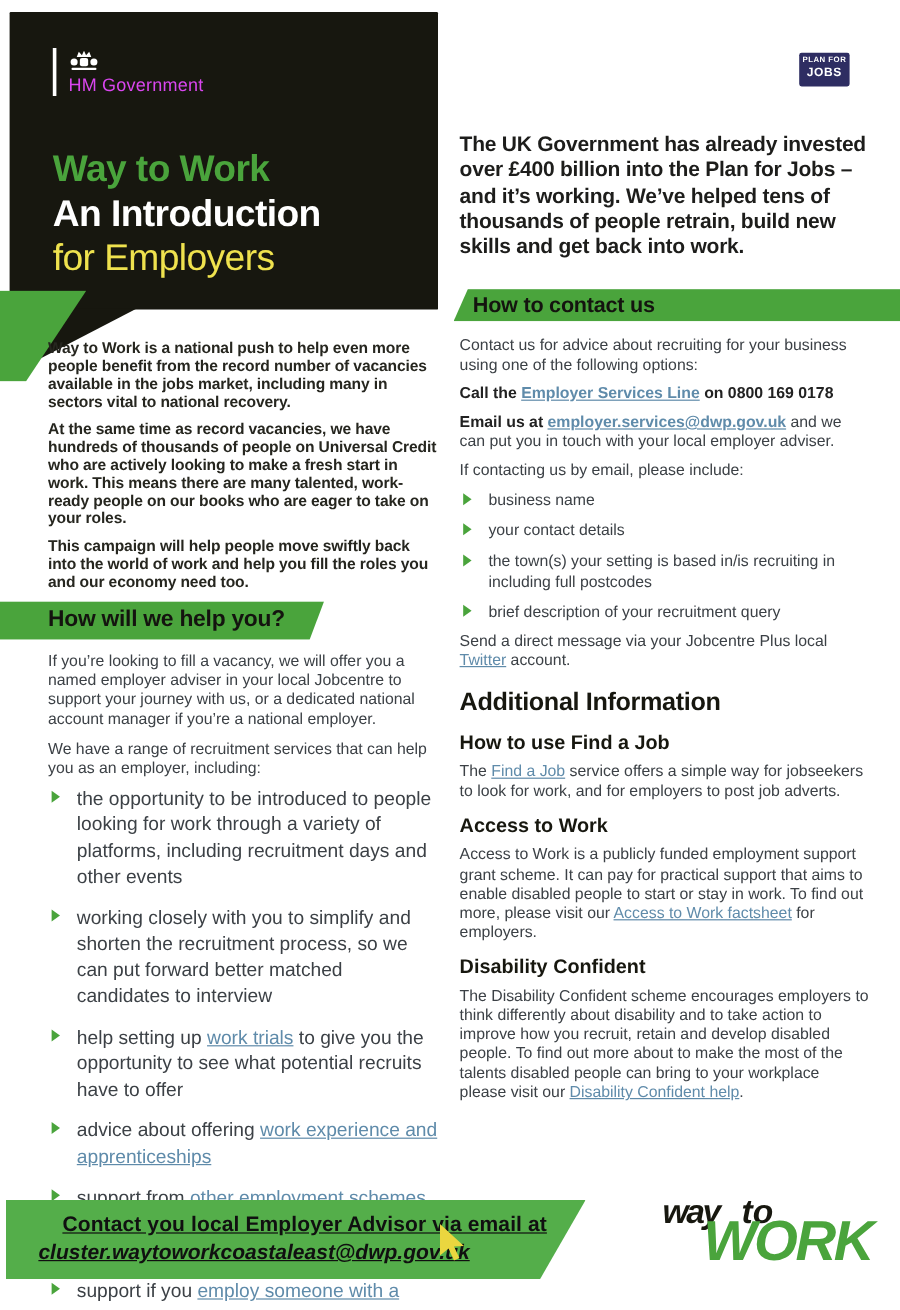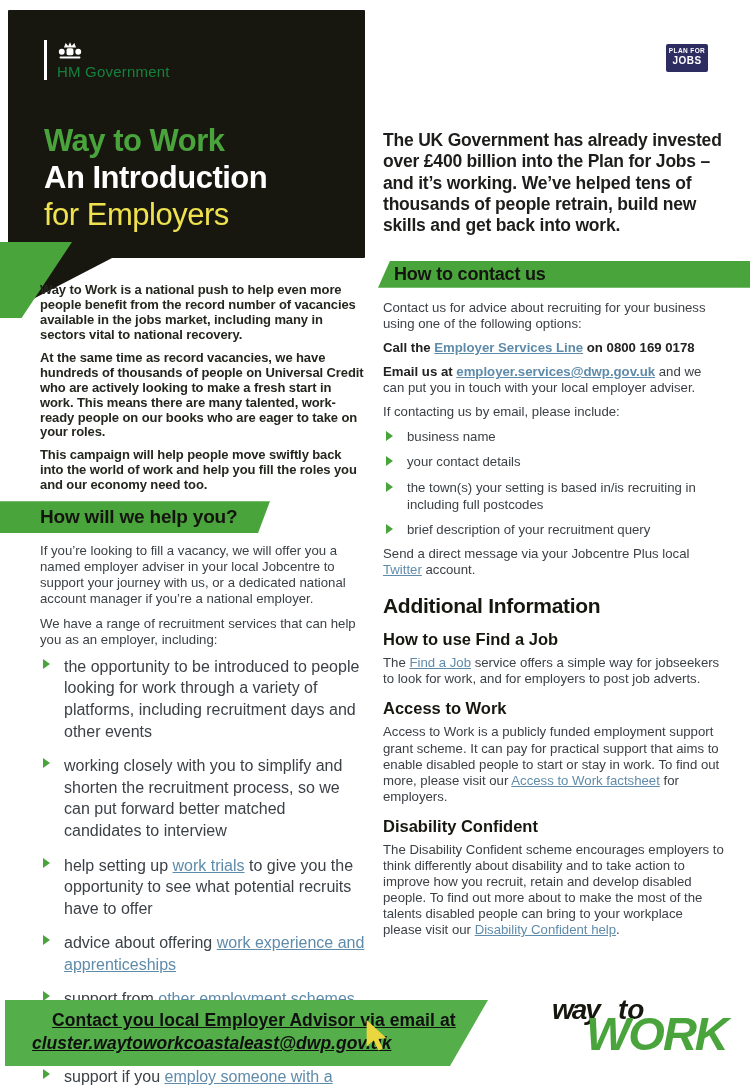--- a/index.html
+++ b/index.html
@@ -7,32 +7,32 @@
         font-family:"Liberation Sans","DejaVu Sans",sans-serif;
         --green:#4aa43c;--green2:#54ae4a;--yellow:#efe24e;--ink:#17170f;--navy:#2e2d62;--link:#5f8baa;--body:#3c4146;}
   
   .black-box{position:absolute;left:8px;top:10px;width:357px;height:248px;background:var(--ink);
              box-sizing:border-box;padding:30px 0 0 36px;border-radius:1px;}
   .black-tail{position:absolute;left:8px;top:257px;width:106px;height:55px;background:var(--ink);
               clip-path:polygon(0 0,100% 0,0 100%);}
   .green-wedge{position:absolute;left:0;top:242px;width:72px;height:76px;background:var(--green);
                clip-path:polygon(0 0,100% 0,30% 100%,0 100%);}
   .hmgov{display:flex;align-items:flex-start;border-left:3px solid #fff;padding-left:10px;flex-direction:column;gap:3px;color:#fff;}
-  .hmgov-label{font-size:15px;letter-spacing:.2px;color:#15803d;}
+  .hmgov-label{font-size:15px;letter-spacing:.2px;color:#d946ef;}
   .title{margin-top:42px;font-weight:800;font-size:31px;line-height:37px;letter-spacing:-.5px;}
   .t1{color:var(--green);}
   .t2{color:#fff;}
   .t3{color:var(--yellow);font-weight:500;}
   .pfj{position:absolute;left:666px;top:44px;width:42px;height:28px;background:var(--navy);border-radius:2px;
        color:#fff;text-align:center;box-sizing:border-box;padding-top:4px;}
   .pfj1{font-size:6.5px;font-weight:800;letter-spacing:.4px;line-height:6px;}
   .pfj2{font-size:10px;font-weight:800;line-height:13px;letter-spacing:.5px;}
   
   .col-left{position:absolute;left:40px;top:283px;width:326px;}
-  .col-right{position:absolute;left:383px;top:130px;width:342px;}
+  .col-right{position:absolute;left:383px;top:110px;width:342px;}
   .bold-para{font-weight:700;font-size:13px;line-height:1.15;color:#26261f;margin:0 0 8px;letter-spacing:-.1px;}
   .intro-bold{font-weight:700;font-size:17.5px;line-height:1.22;color:#1d1d1b;letter-spacing:-.2px;margin:0 0 24px;}
   .body{font-size:13.2px;line-height:1.22;color:var(--body);margin:0 0 8px;}
   .bold-seg{font-weight:700;color:#222;}
   .banner-help{margin:4px 0 10px -40px;width:270px;height:32px;background:var(--green);
                clip-path:polygon(0 0,100% 0,calc(100% - 12px) 100%,0 100%);
                color:#14140f;font-weight:800;font-size:19px;line-height:32px;
                padding-left:40px;box-sizing:border-box;letter-spacing:-.2px;}
   .banner-contact{margin:0 -25px 12px -5px;height:27px;background:var(--green);
                   clip-path:polygon(12px 0,100% 0,100% 100%,0 100%);

